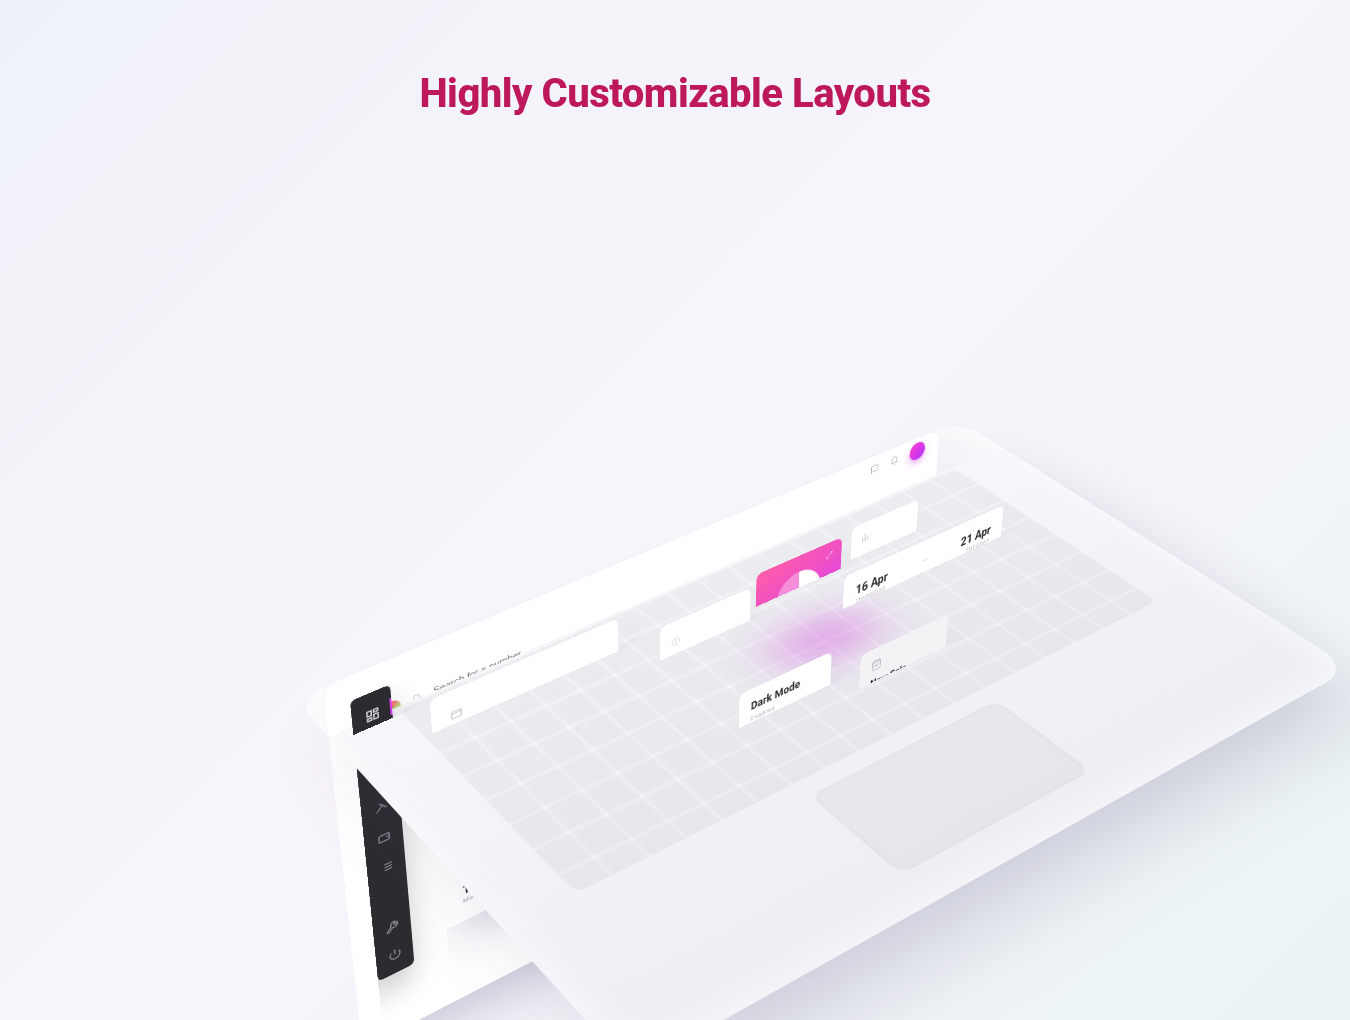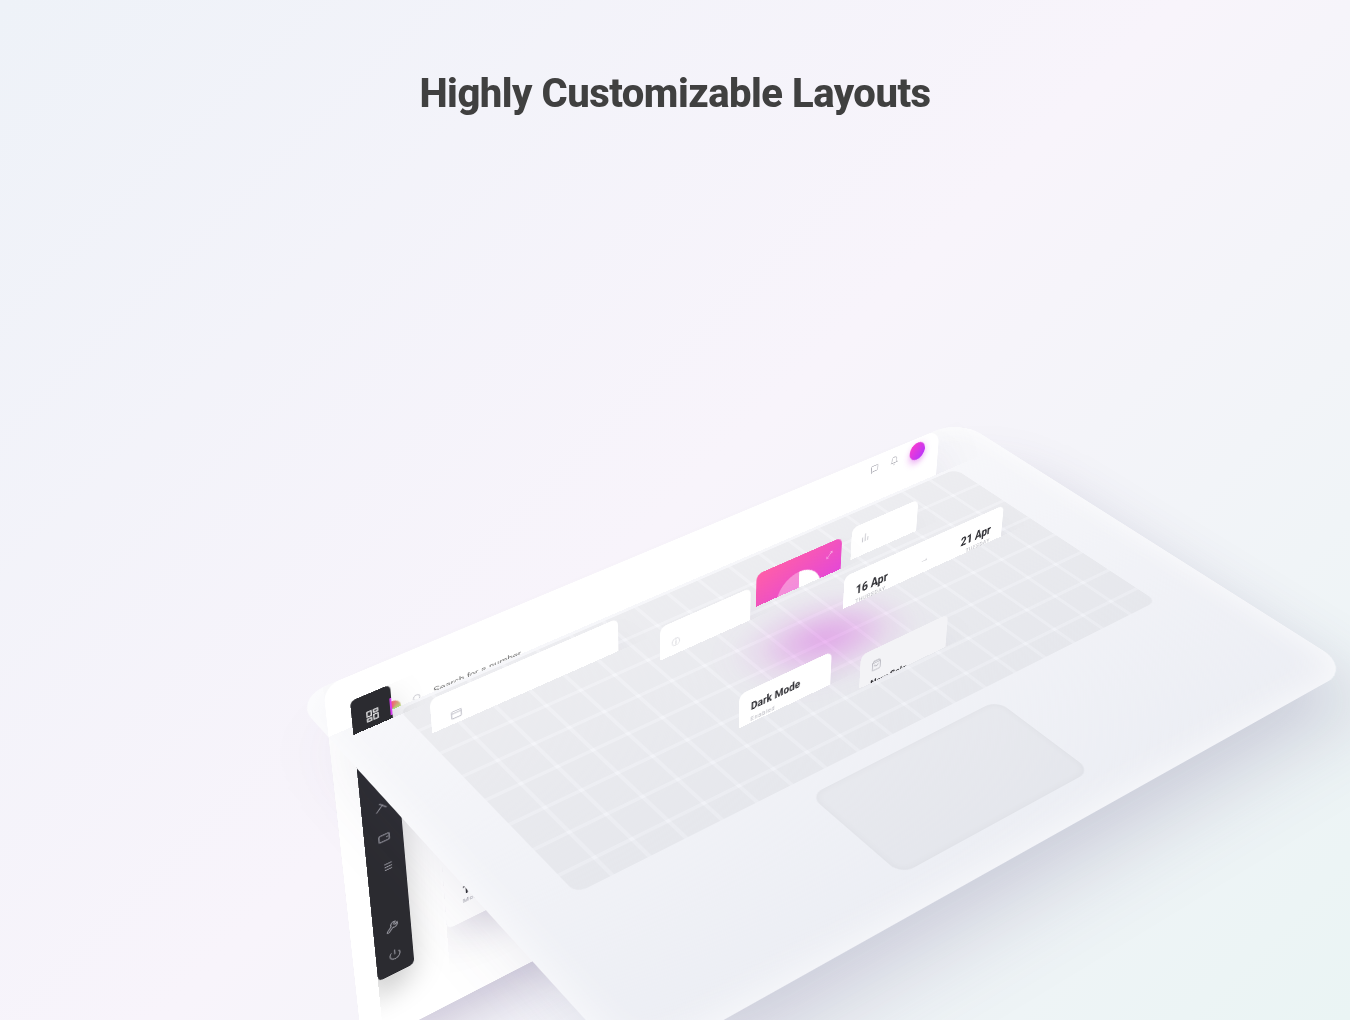--- a/index.html
+++ b/index.html
@@ -8,21 +8,21 @@
     font-family: -apple-system, BlinkMacSystemFont, "Segoe UI", Roboto, sans-serif;
     background: linear-gradient(135deg, #eef2f8 0%, #f8f4fb 50%, #eaf4f4 100%);
     position: relative;
   }
   .hero-title {
     position: absolute;
     top: 70px; left: 0; right: 0;
     text-align: center;
     font-size: 40px;
     font-weight: 800;
-    color: #404040;
+    color: #be185d;
     letter-spacing: -0.5px;
   }
   
   .scene {
     position: absolute;
     left: 50%; top: 55%;
     transform: translate(-50%, -50%);
     perspective: 2200px;
     perspective-origin: 50% 30%;
     width: 1100px; height: 700px;

